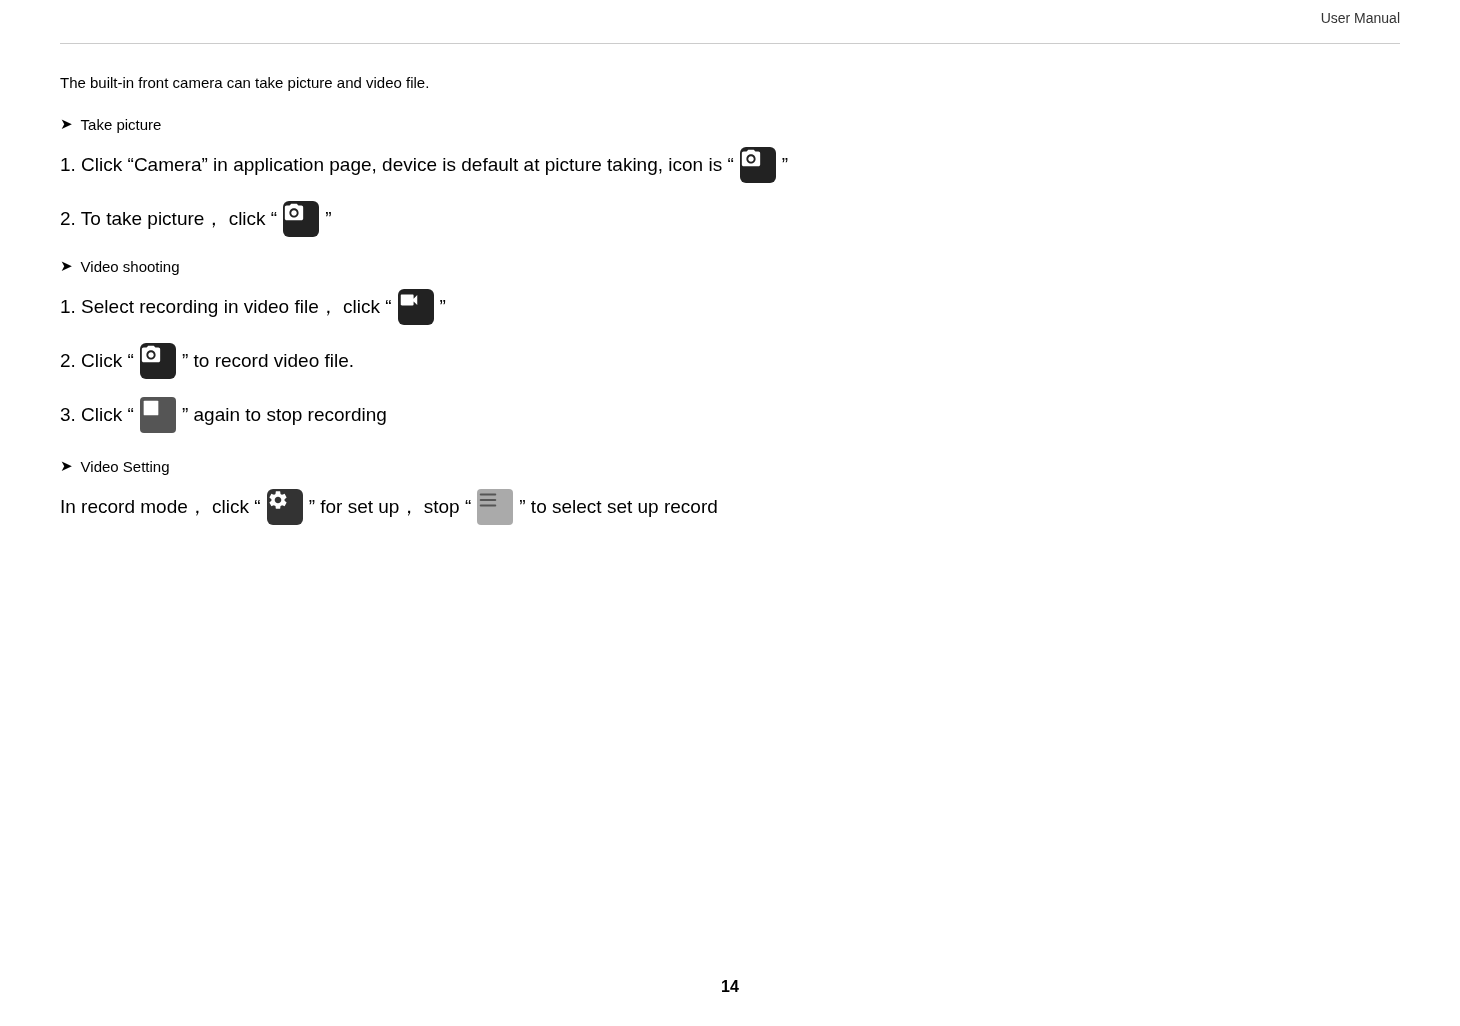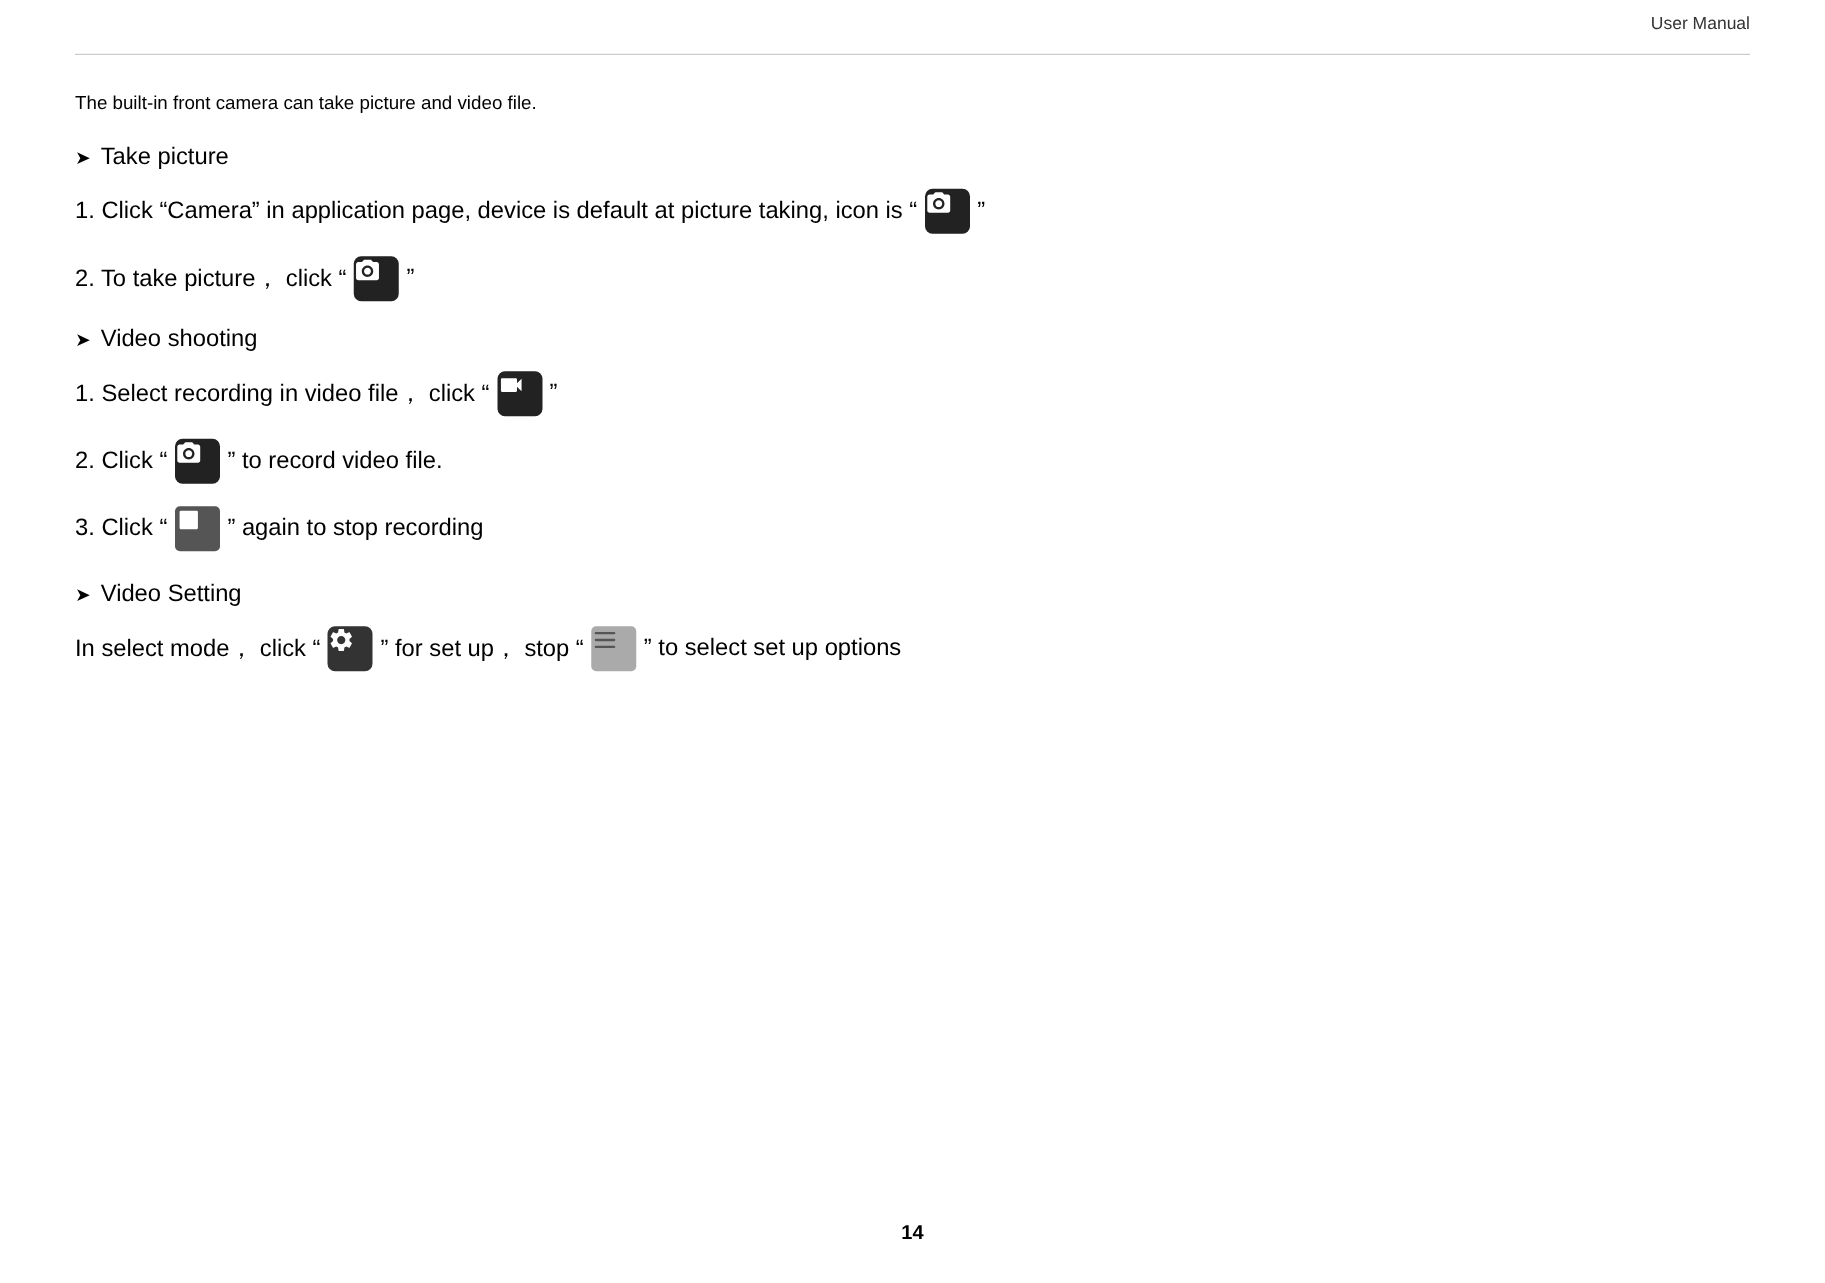--- a/index.html
+++ b/index.html
@@ -55,21 +55,21 @@
       margin-top: 10px;
     }
 
     .arrow-symbol {
       font-size: 15px;
       margin-right: 8px;
       color: #000;
     }
 
     .subsection-title {
-      font-size: 19px;
+      font-size: 15px;
       font-weight: normal;
     }
 
     .instruction-line {
       font-size: 19px;
       margin-bottom: 18px;
       display: flex;
       align-items: center;
       flex-wrap: wrap;
       gap: 4px;
@@ -258,34 +258,34 @@
     </span>
     <span>”  again to stop recording</span>
   </div>
 
   <div class="subsection-header" style="margin-top: 24px;">
     <span class="arrow-symbol">➤</span>
     <span class="subsection-title">Video Setting</span>
   </div>
 
   <div class="instruction-line">
-    <span>In select mode， click “</span>
+    <span>In record mode， click “</span>
     <span class="icon-settings">
       <svg viewBox="0 0 24 24" xmlns="http://www.w3.org/2000/svg">
         <path d="M19.14 12.94c.04-.3.06-.61.06-.94 0-.32-.02-.64-.07-.94l2.03-1.58c.18-.14.23-.41.12-.61l-1.92-3.32c-.12-.22-.37-.29-.59-.22l-2.39.96c-.5-.38-1.03-.7-1.62-.94l-.36-2.54c-.04-.24-.24-.41-.48-.41h-3.84c-.24 0-.43.17-.47.41l-.36 2.54c-.59.24-1.13.57-1.62.94l-2.39-.96c-.22-.08-.47 0-.59.22L2.74 8.87c-.12.21-.08.47.12.61l2.03 1.58c-.05.3-.09.63-.09.94s.02.64.07.94l-2.03 1.58c-.18.14-.23.41-.12.61l1.92 3.32c.12.22.37.29.59.22l2.39-.96c.5.38 1.03.7 1.62.94l.36 2.54c.05.24.24.41.48.41h3.84c.24 0 .44-.17.47-.41l.36-2.54c.59-.24 1.13-.56 1.62-.94l2.39.96c.22.08.47 0 .59-.22l1.92-3.32c.12-.22.07-.47-.12-.61l-2.01-1.58zM12 15.6c-1.98 0-3.6-1.62-3.6-3.6s1.62-3.6 3.6-3.6 3.6 1.62 3.6 3.6-1.62 3.6-3.6 3.6z"></path>
       </svg>
     </span>
     <span>”   for set up，   stop “</span>
     <span class="icon-menu">
       <svg viewBox="0 0 24 24" xmlns="http://www.w3.org/2000/svg">
         <rect x="3" y="5" width="18" height="2" rx="1" fill="#555"></rect>
         <rect x="3" y="11" width="18" height="2" rx="1" fill="#555"></rect>
         <rect x="3" y="17" width="18" height="2" rx="1" fill="#555"></rect>
       </svg>
     </span>
-    <span>”  to select set up options</span>
+    <span>”  to select set up record</span>
   </div>
 
   <div class="page-footer">
     <span>14</span>
   </div>
 
 </div>
 
 </body></html>

